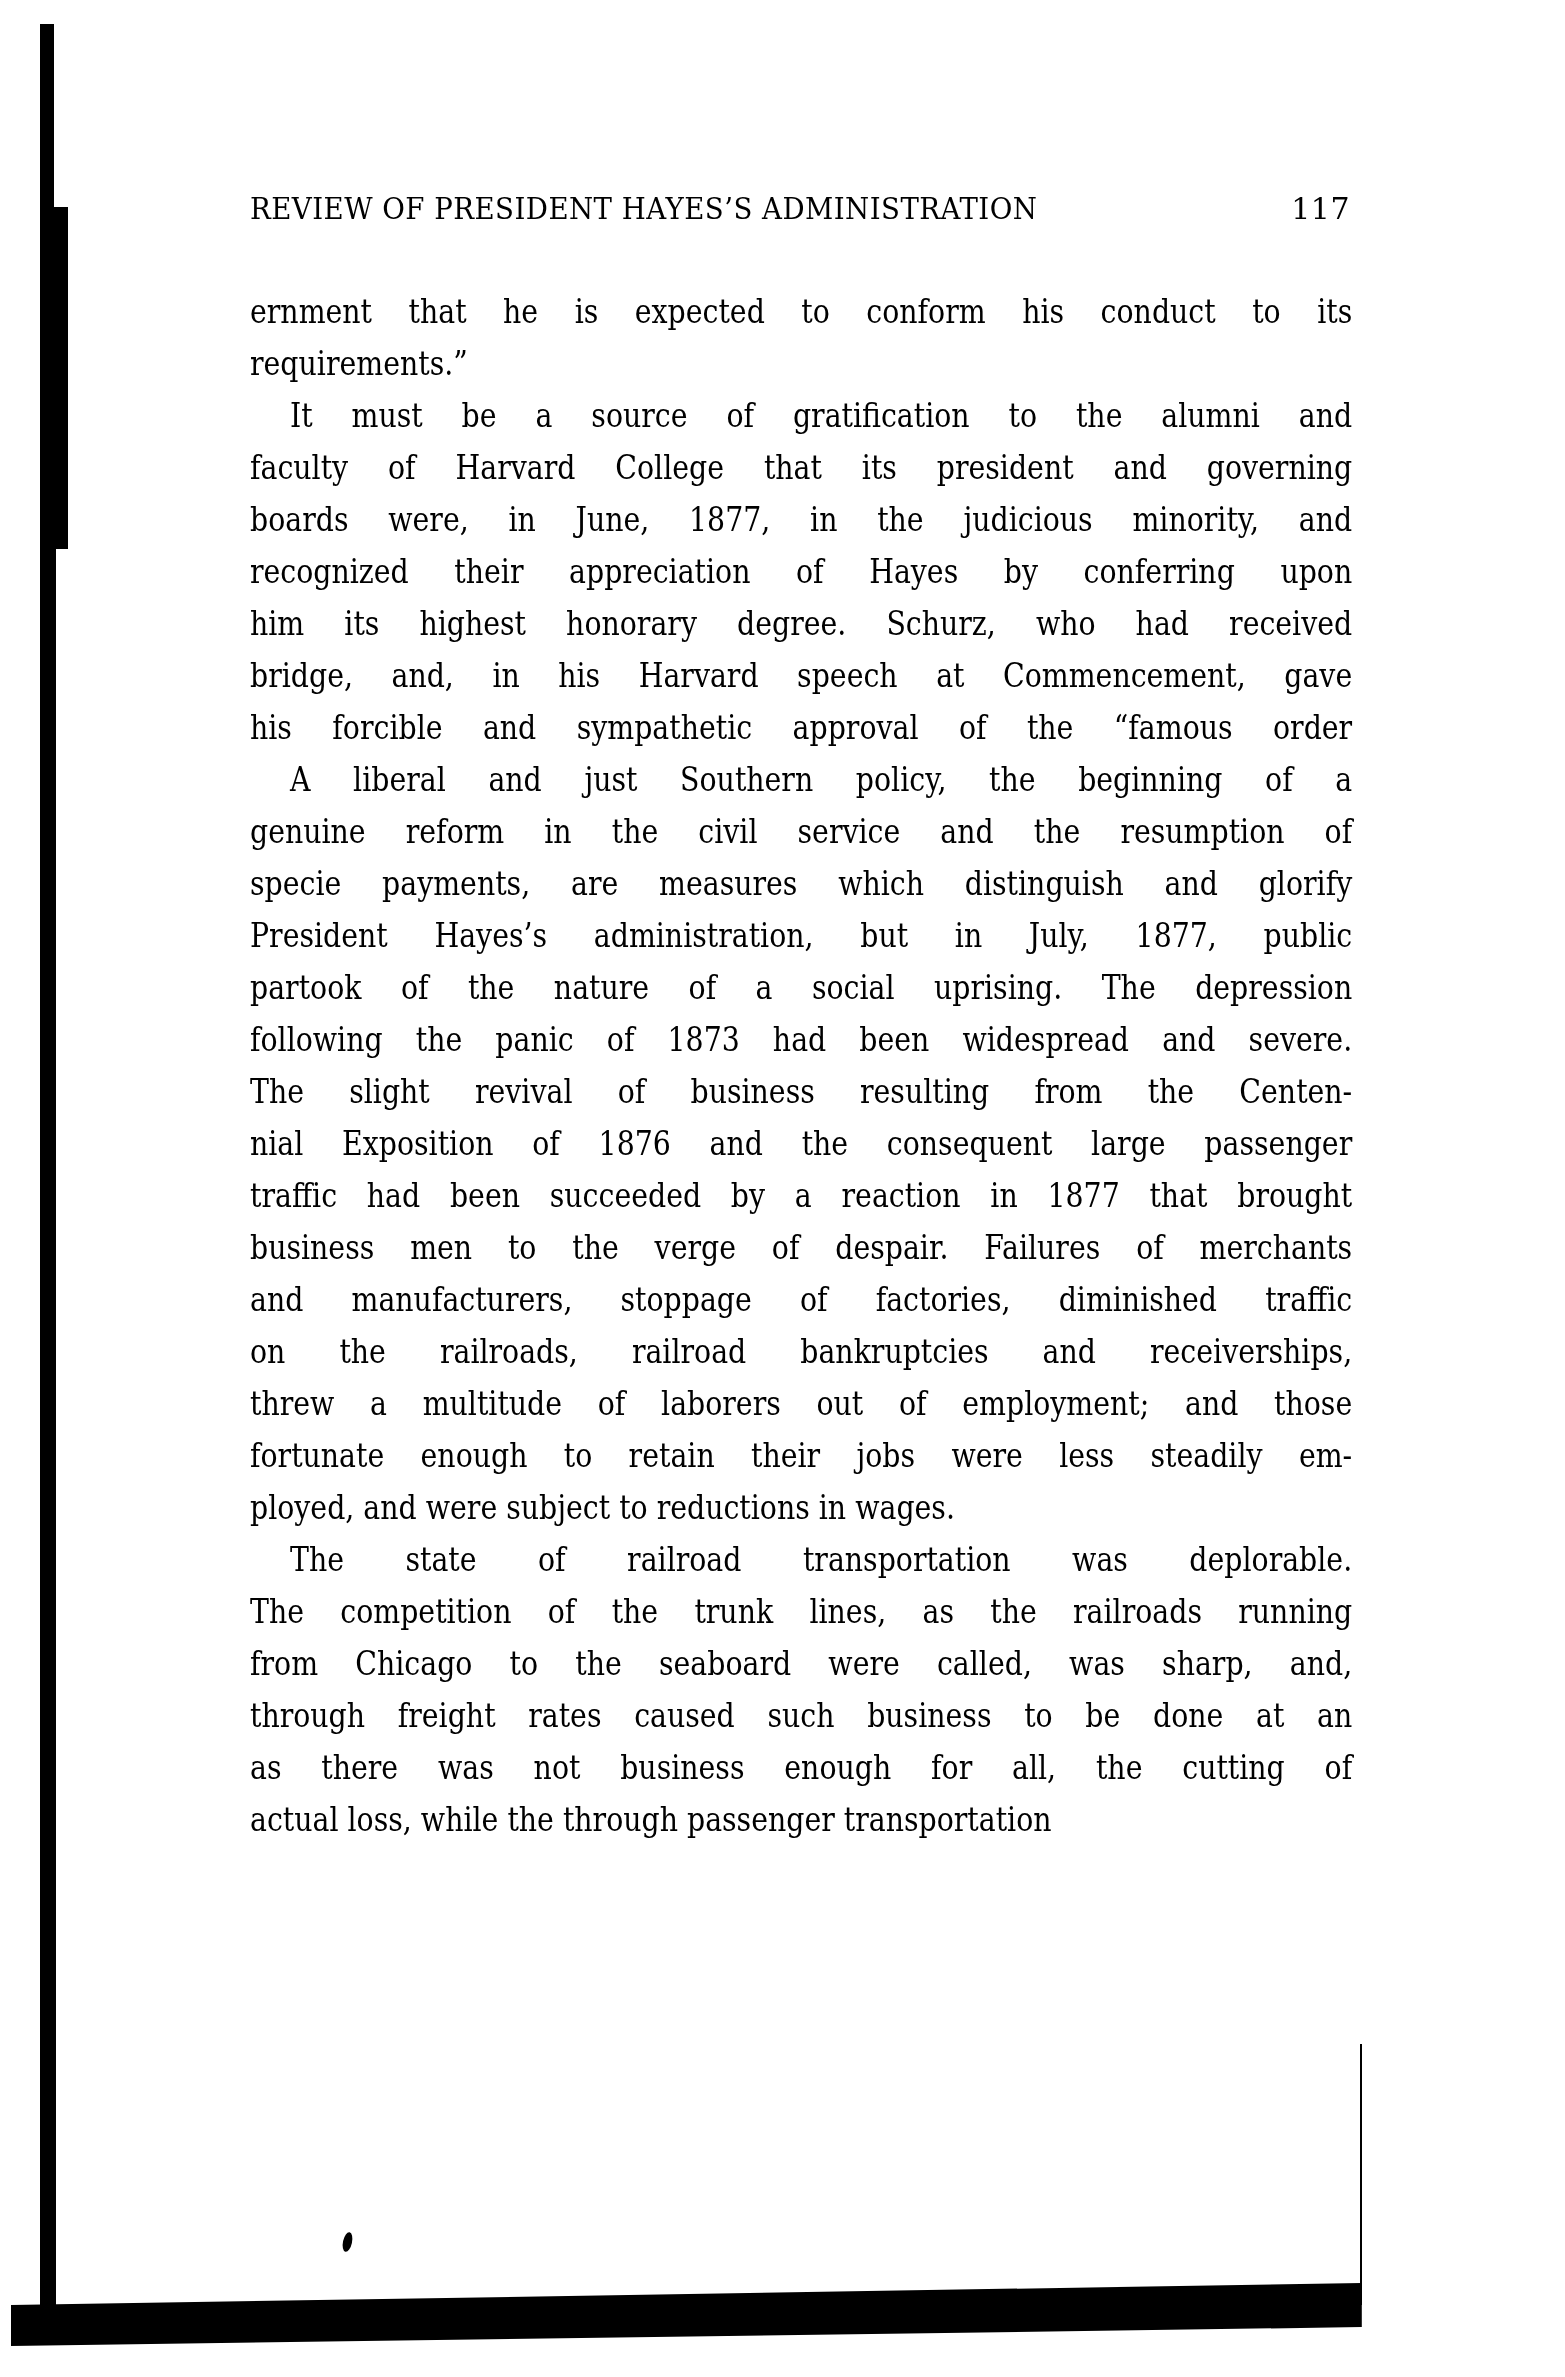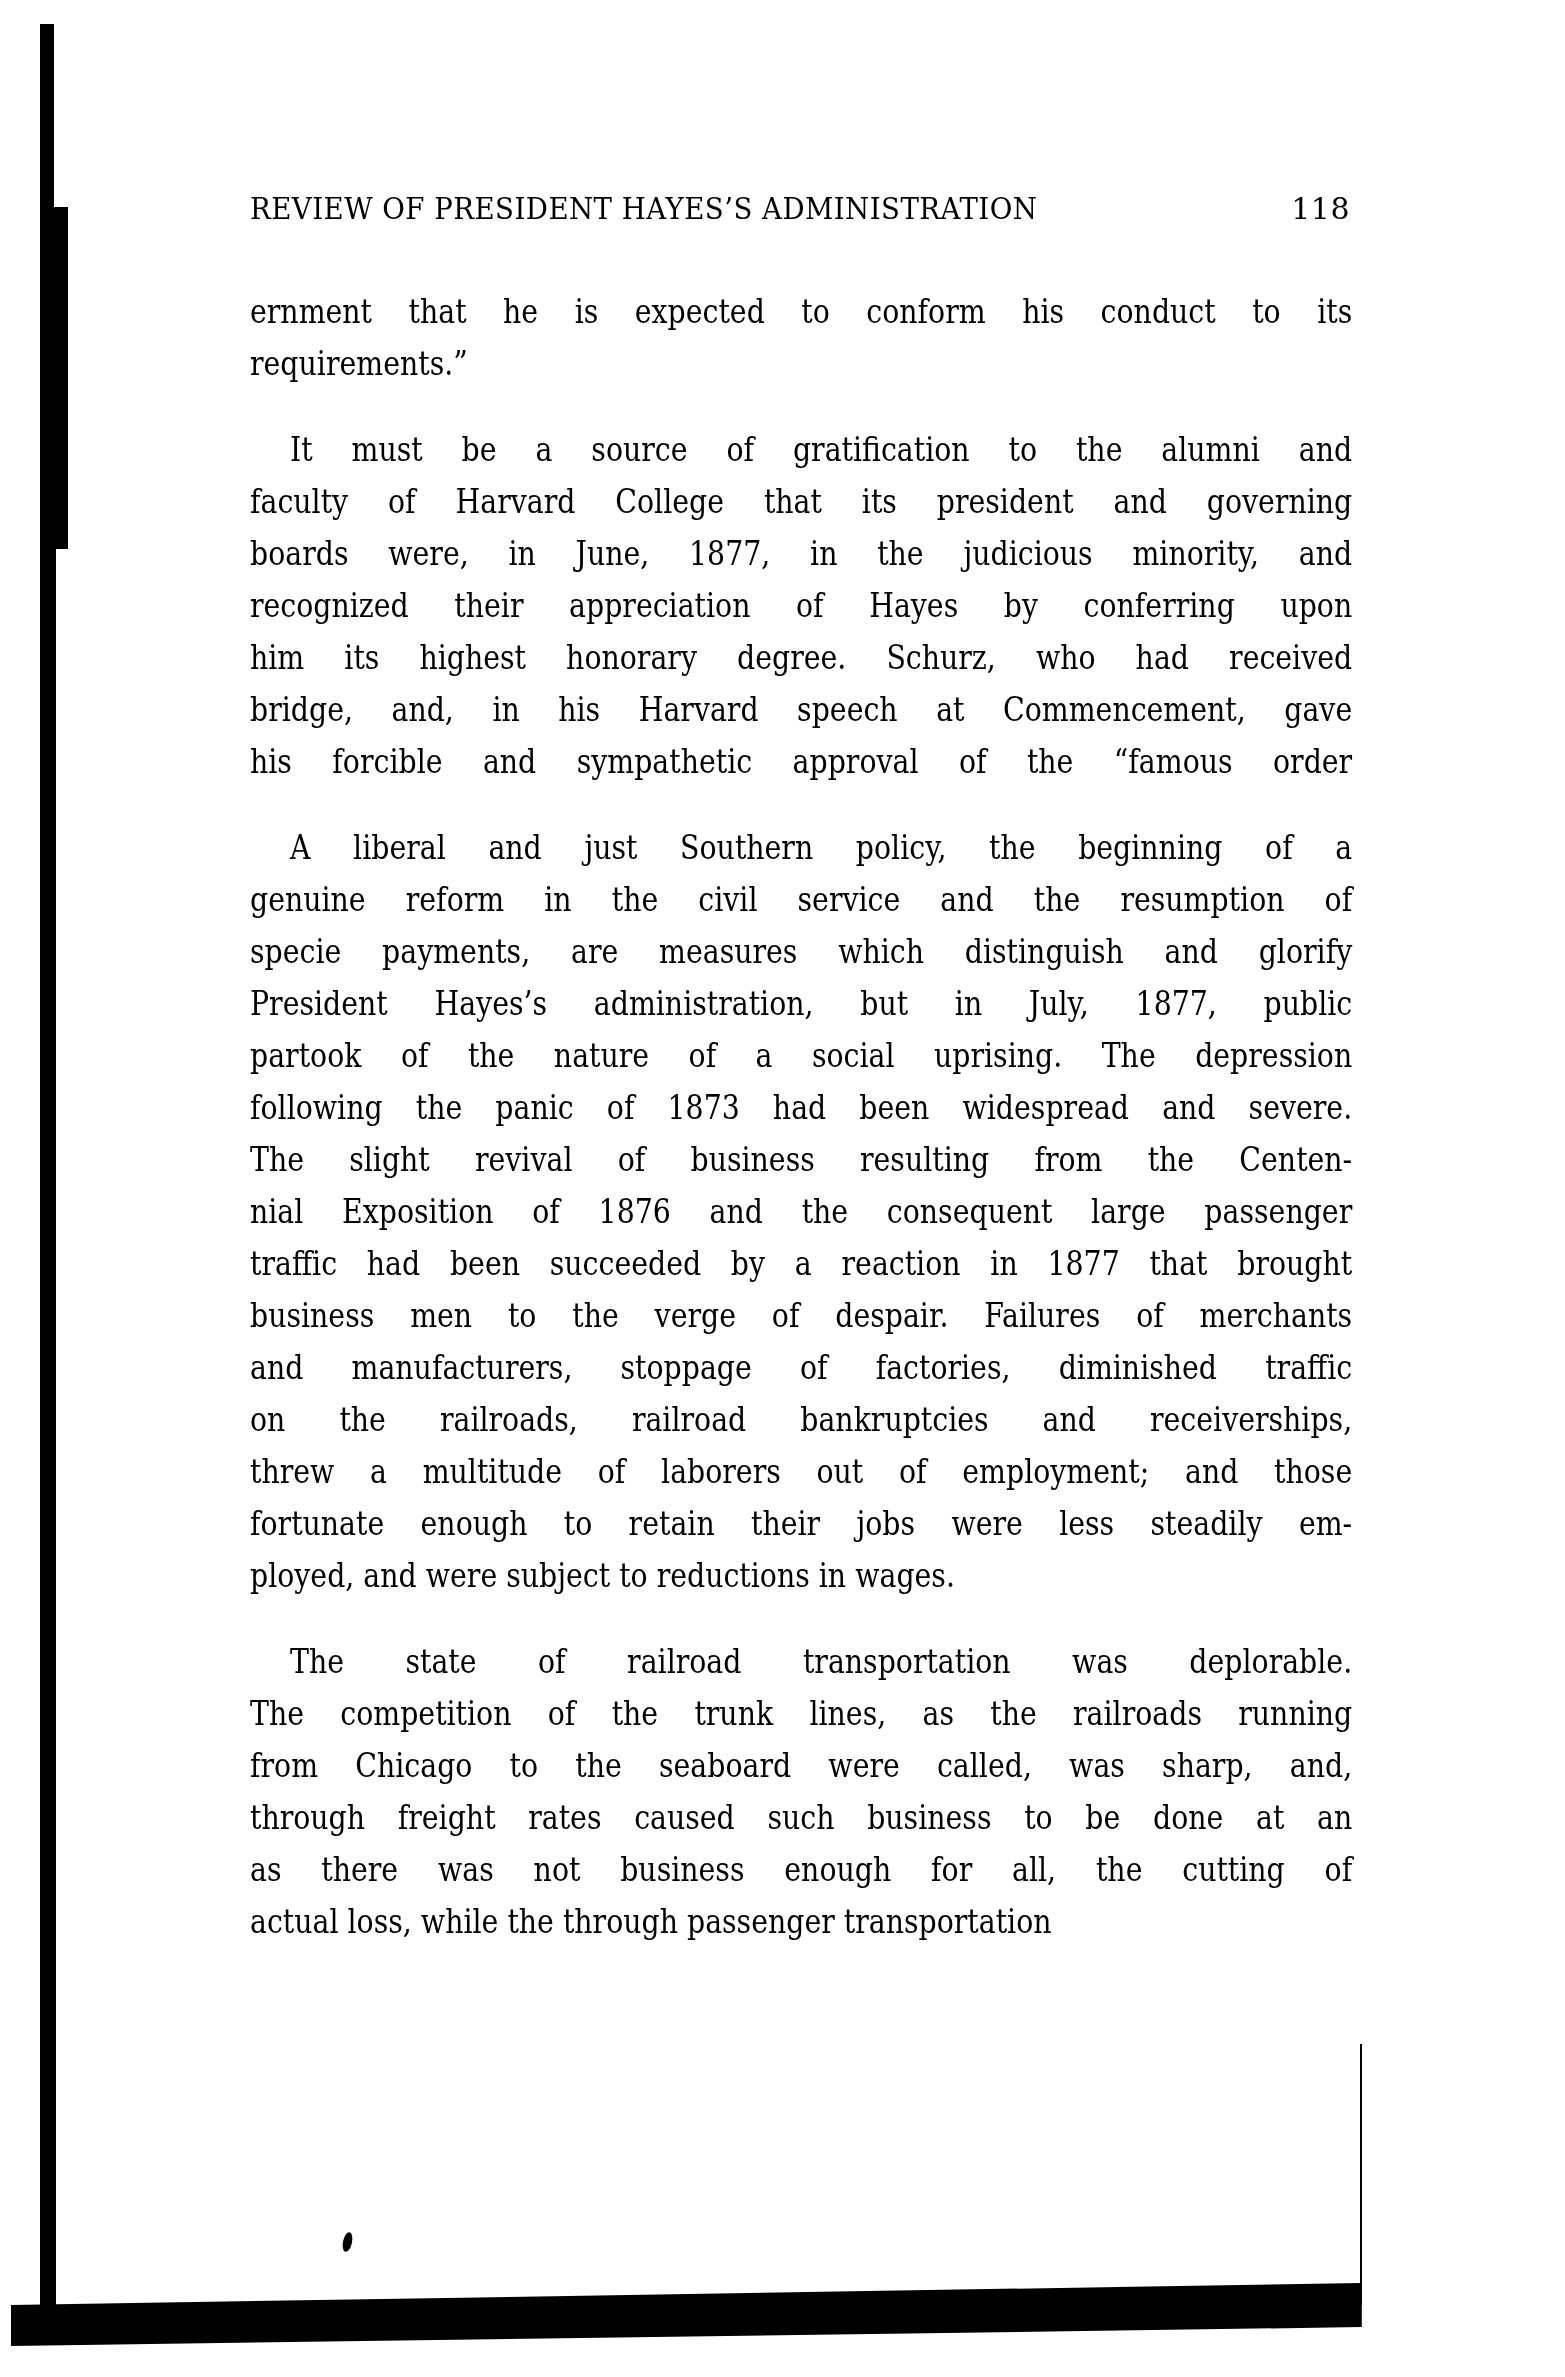--- a/index.html
+++ b/index.html
@@ -17,38 +17,38 @@
   .running-head { position: absolute; left: 250px; top: 191px; width: 1100px; height: 50px;
     font-family: "DejaVu Serif", "Liberation Serif", serif; font-size: 30px; color: #000;
     letter-spacing: 0.5px; }
   .running-head .title { position: absolute; left: 0; top: 0; white-space: nowrap; transform: scaleX(0.92); transform-origin: left top; }
   .running-head .folio { position: absolute; right: 0; top: 0; }
 
   .text-block { position: absolute; left: 250px; top: 286px; width: 1102px;
     font-family: "DejaVu Serif", "Liberation Serif", serif; font-size: 33px; line-height: 52px; color: #000000; }
   .line { display: block; white-space: nowrap; text-align: justify; text-align-last: justify; height: 52px; overflow: visible; }
   .line.last { text-align-last: left; }
-  .line.indent { padding-left: 40px; margin-top: 34px; }
+  .line.indent { padding-left: 40px; }
   .line-inner { display: inline-block; transform: scaleX(0.86); transform-origin: left center; width: 116.3%; text-align: justify; text-align-last: justify; }
   .line.last .line-inner { text-align-last: left; }
 </style>
 </head>
 <body>
 
 <div class="page">
   <div class="scan-left-bar"></div>
   <div class="scan-left-bar-wide"></div>
   <div class="scan-left-bar-mid"></div>
   <div class="scan-right-line"></div>
   <div class="scan-bottom-band"></div>
   <div class="scan-speck"></div>
 
   <div class="running-head">
     <span class="title">REVIEW OF PRESIDENT HAYES’S ADMINISTRATION</span>
-    <span class="folio">118</span>
+    <span class="folio">117</span>
   </div>
 
   <div class="text-block" id="text-block">
       <span class="line"><span class="line-inner">ernment that he is expected to conform his conduct to its</span></span>
       <span class="line last"><span class="line-inner">requirements.”</span></span>
       <span class="line indent"><span class="line-inner">It must be a source of gratification to the alumni and</span></span>
       <span class="line"><span class="line-inner">faculty of Harvard College that its president and governing</span></span>
       <span class="line"><span class="line-inner">boards were, in June, 1877, in the judicious minority, and</span></span>
       <span class="line"><span class="line-inner">recognized their appreciation of Hayes by conferring upon</span></span>
       <span class="line"><span class="line-inner">him its highest honorary degree.  Schurz, who had received</span></span>

